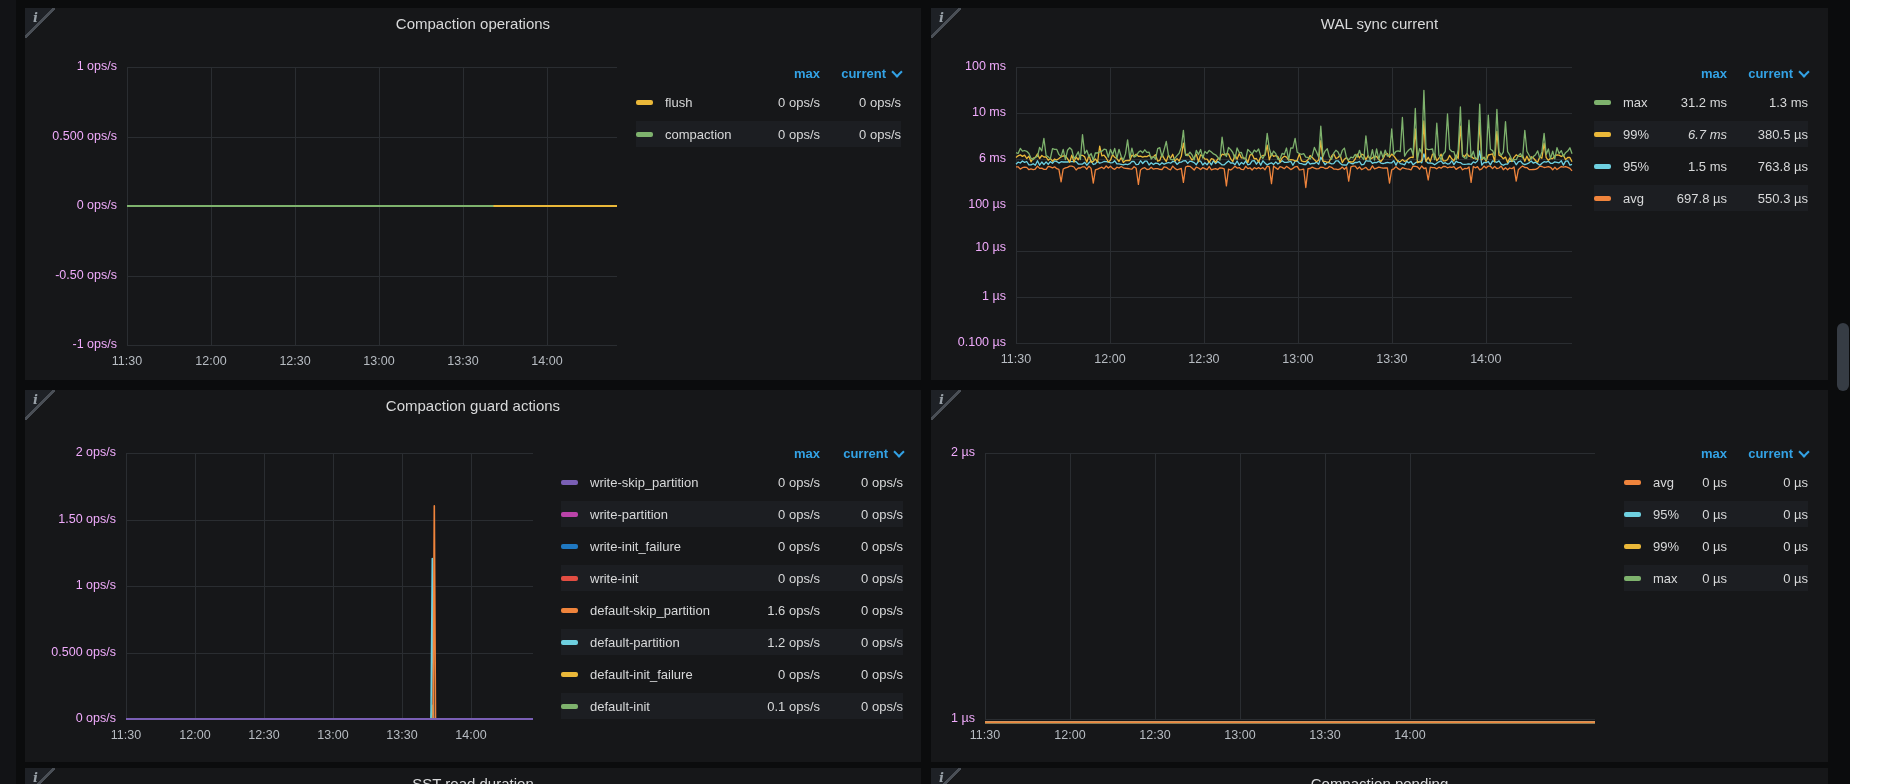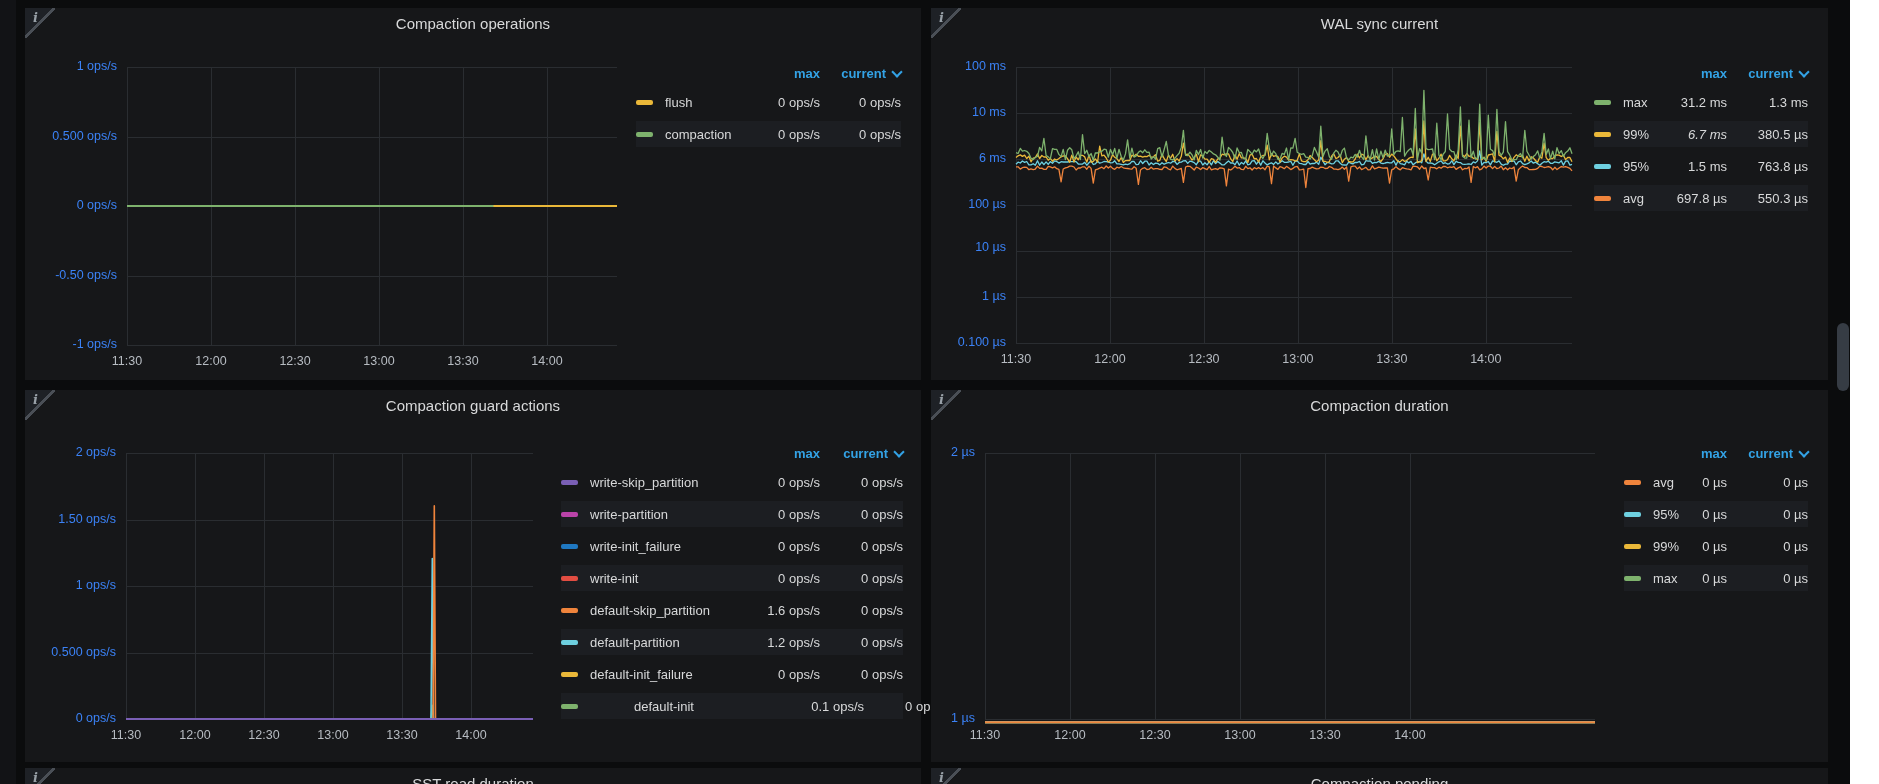--- a/index.html
+++ b/index.html
@@ -21,21 +21,21 @@
   }
   .info-i{
     position:absolute;top:2px;left:8px;
     font-family:"DejaVu Serif",serif;font-style:italic;font-weight:bold;
     font-size:13px;color:#99a1a8;
   }
   .plot{position:absolute}
   .grid-h,.grid-v{position:absolute;background:#2a2d31}
   .grid-h{height:1px;left:0;right:0}
   .grid-v{width:1px;top:0;bottom:0}
-  .ylab{position:absolute;text-align:right;font-size:12.5px;color:#3b82f6;white-space:nowrap}
+  .ylab{position:absolute;text-align:right;font-size:12.5px;color:#f0abfc;white-space:nowrap}
   .xlab{position:absolute;text-align:center;font-size:12.5px;color:#b7bcc2;white-space:nowrap}
   svg.series{position:absolute;overflow:visible}
   .legend{position:absolute}
   .lrow{display:flex;align-items:center;height:26px;margin-top:6px}
   .lrow.alt{background:#1c1e22}
   .lhead{height:20px;margin-top:0;background:none}
   .lswatch{width:17px;height:5px;border-radius:2px;margin-right:12px;flex:none}
   .hid{visibility:hidden}
   .llabel{font-size:13px;color:#d8d9da;flex:none;overflow:hidden;white-space:nowrap;cursor:pointer}
   .lmax,.lcur{flex:none;text-align:right;font-size:13px;color:#d8d9da;white-space:nowrap}
@@ -250,21 +250,21 @@
         <span class="lcur" style="width: 83px;">0 ops/s</span>
       </div>
       <div class="lrow">
         <span class="lswatch" style="background: rgb(234, 184, 57);"></span>
         <span class="llabel" style="width: 152px;">default-init_failure</span>
         <span class="lmax" style="width: 78px;">0 ops/s</span>
         <span class="lcur" style="width: 83px;">0 ops/s</span>
       </div>
       <div class="lrow alt">
         <span class="lswatch" style="background: rgb(126, 178, 109);"></span>
-        <span class="llabel" style="width: 152px; margin-left: 44px;">default-init</span>
+        <span class="llabel" style="width: 152px;">default-init</span>
         <span class="lmax" style="width: 78px;">0.1 ops/s</span>
         <span class="lcur" style="width: 83px;">0 ops/s</span>
       </div>
     </div>
 <div class="ylab" style="left: 0px; top: 55px; width: 91px;">2 ops/s</div>
     <div class="ylab" style="left: 0px; top: 121.5px; width: 91px;">1.50 ops/s</div>
     <div class="ylab" style="left: 0px; top: 188px; width: 91px;">1 ops/s</div>
     <div class="ylab" style="left: 0px; top: 254.5px; width: 91px;">0.500 ops/s</div>
     <div class="ylab" style="left: 0px; top: 321px; width: 91px;">0 ops/s</div>
     <div class="xlab" style="left: 71px; top: 338px; width: 60px;">11:30</div>
@@ -272,21 +272,20 @@
     <div class="xlab" style="left: 208.973px; top: 338px; width: 60px;">12:30</div>
     <div class="xlab" style="left: 278px; top: 338px; width: 60px;">13:00</div>
     <div class="xlab" style="left: 346.946px; top: 338px; width: 60px;">13:30</div>
     <div class="xlab" style="left: 415.973px; top: 338px; width: 60px;">14:00</div>
   </section>
 
 <section class="panel" style="left: 931px; top: 390px; width: 897px; height: 372px;">
   <div class="info-corner">
       <span class="info-i">i</span>
     </div>
-  <h2 class="panel-title">Compaction duration</h2>
   <div class="plot" style="left: 54px; top: 63px; width: 610px; height: 266px;">
       <div class="grid-h" style="top: 0px;"></div>
       <div class="grid-h" style="top: 266px;"></div>
       <div class="grid-v" style="left: 0px;"></div>
       <div class="grid-v" style="left: 84.973px;"></div>
       <div class="grid-v" style="left: 170.007px;"></div>
       <div class="grid-v" style="left: 254.98px;"></div>
       <div class="grid-v" style="left: 340.014px;"></div>
       <div class="grid-v" style="left: 424.987px;"></div>
       <svg class="series" width="610" height="266" style="left: 0px; top: 0px;">

